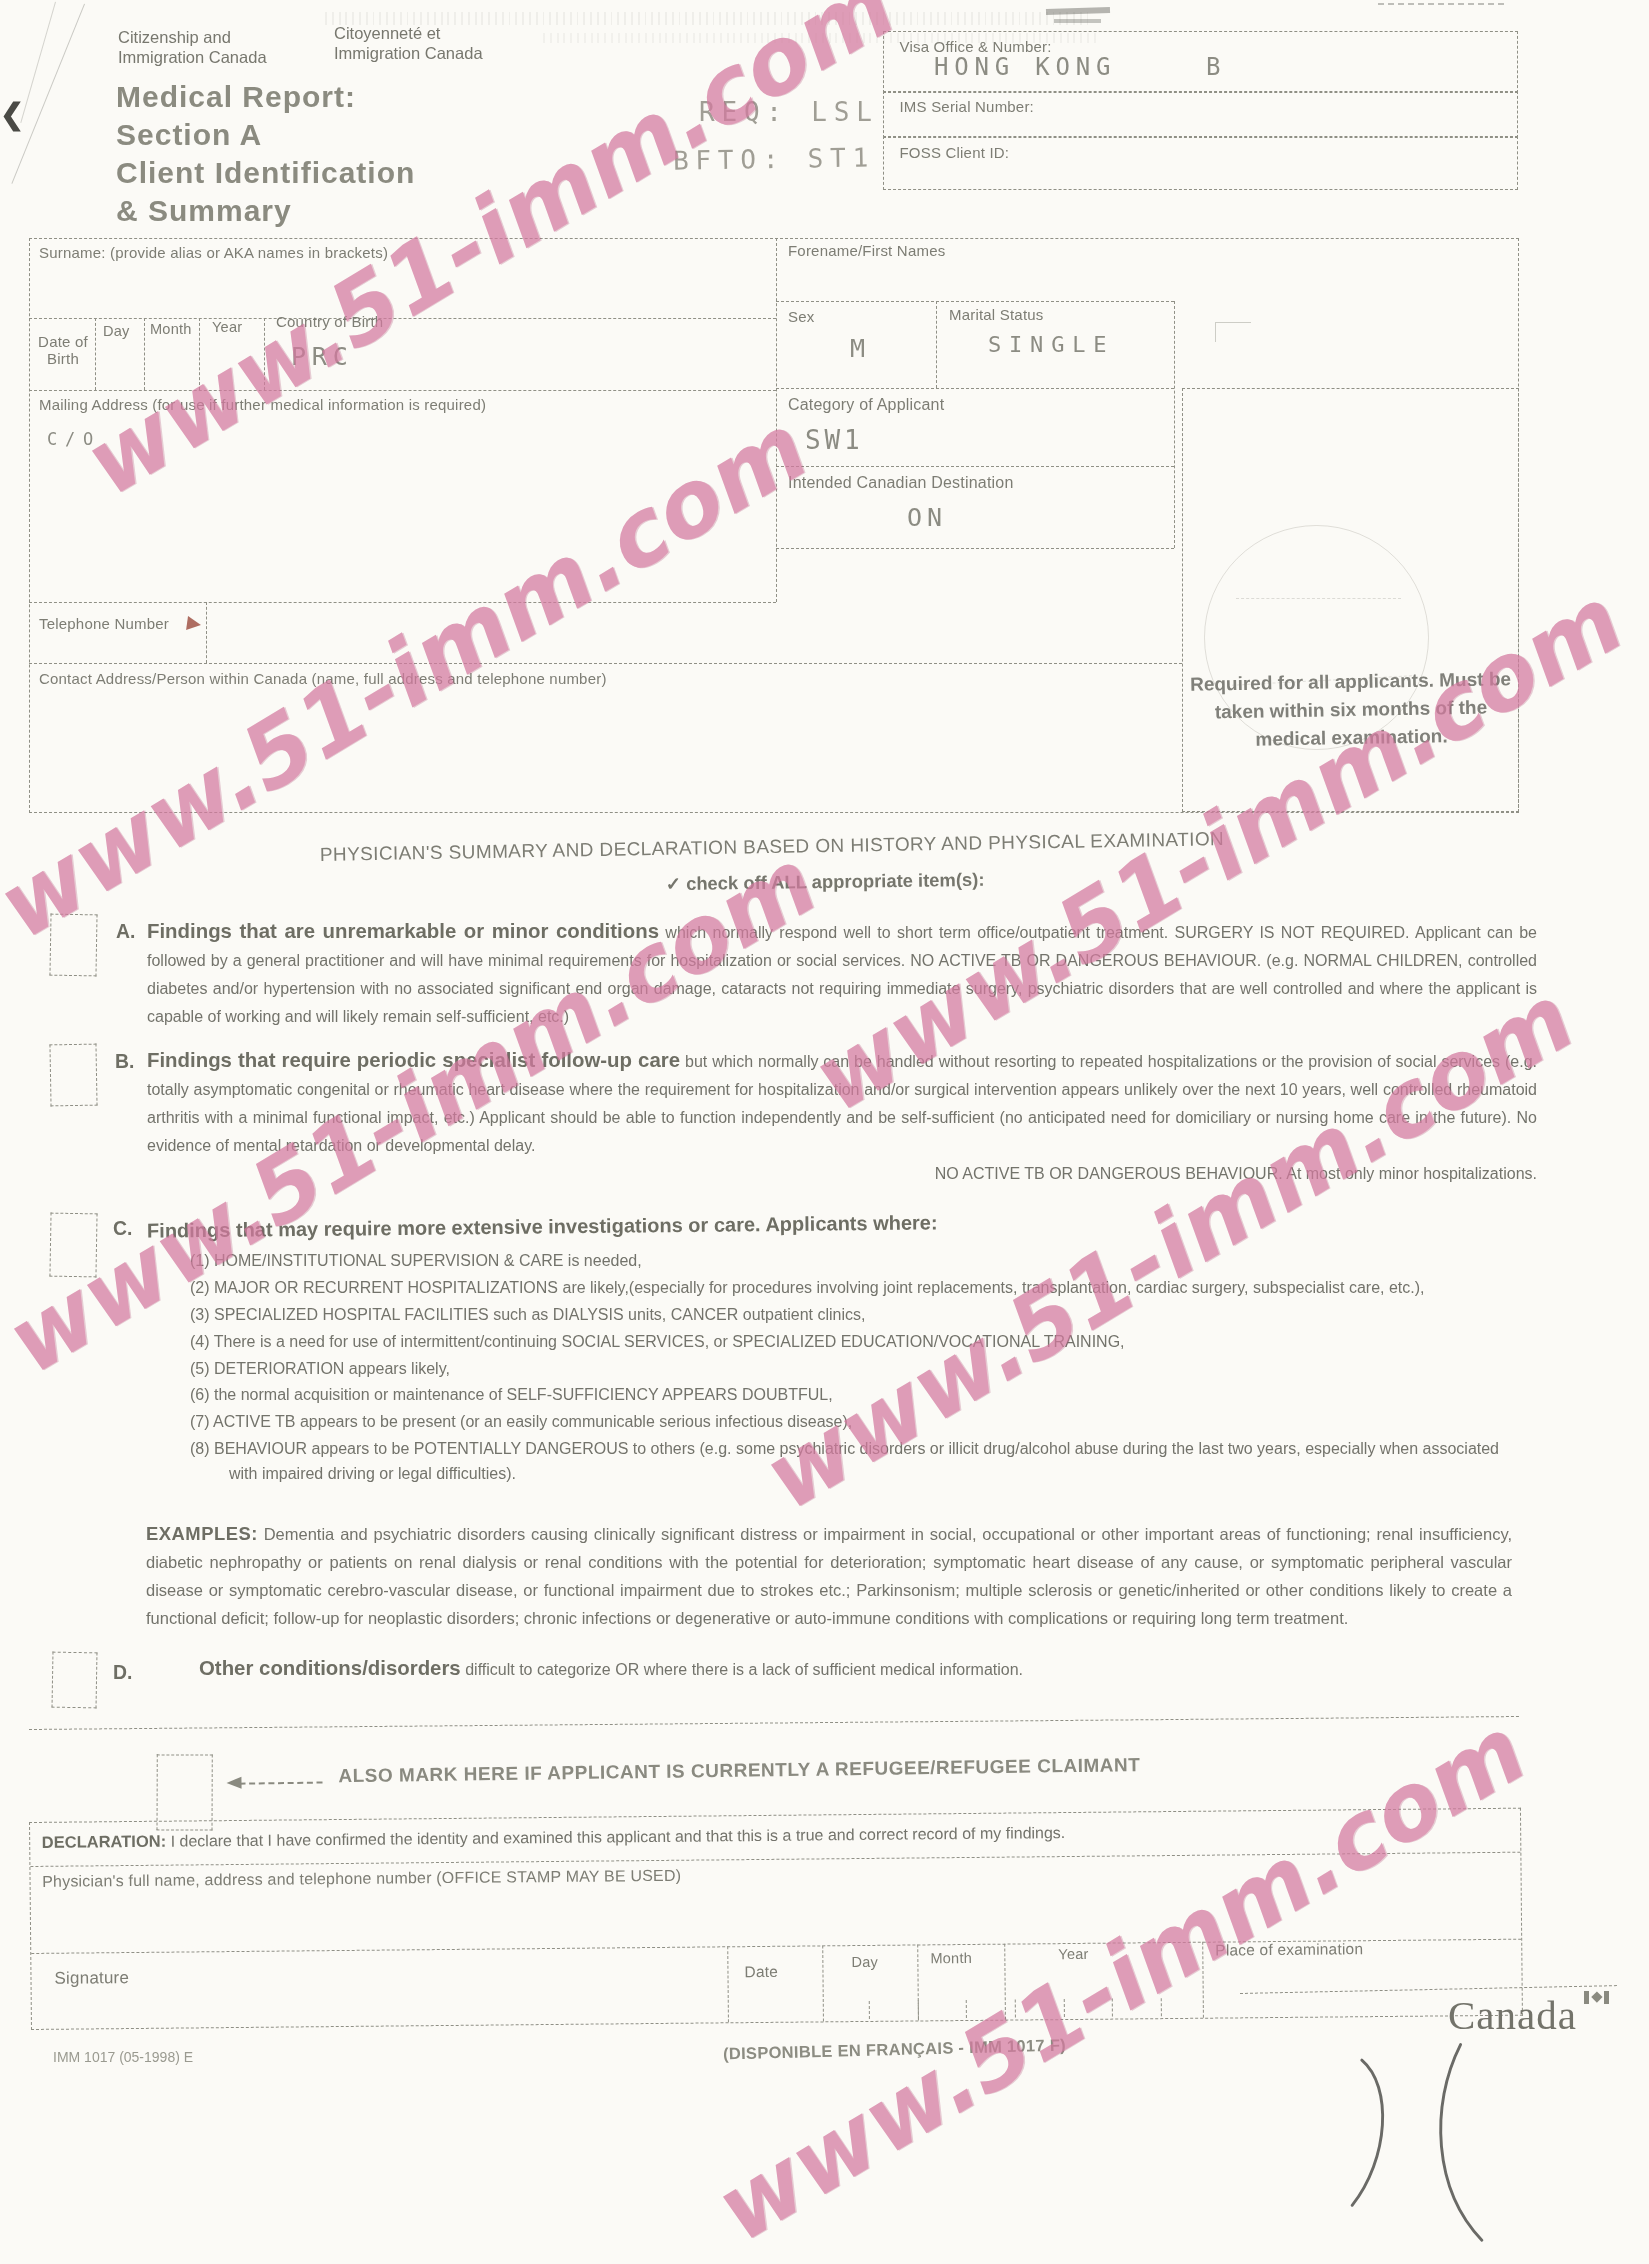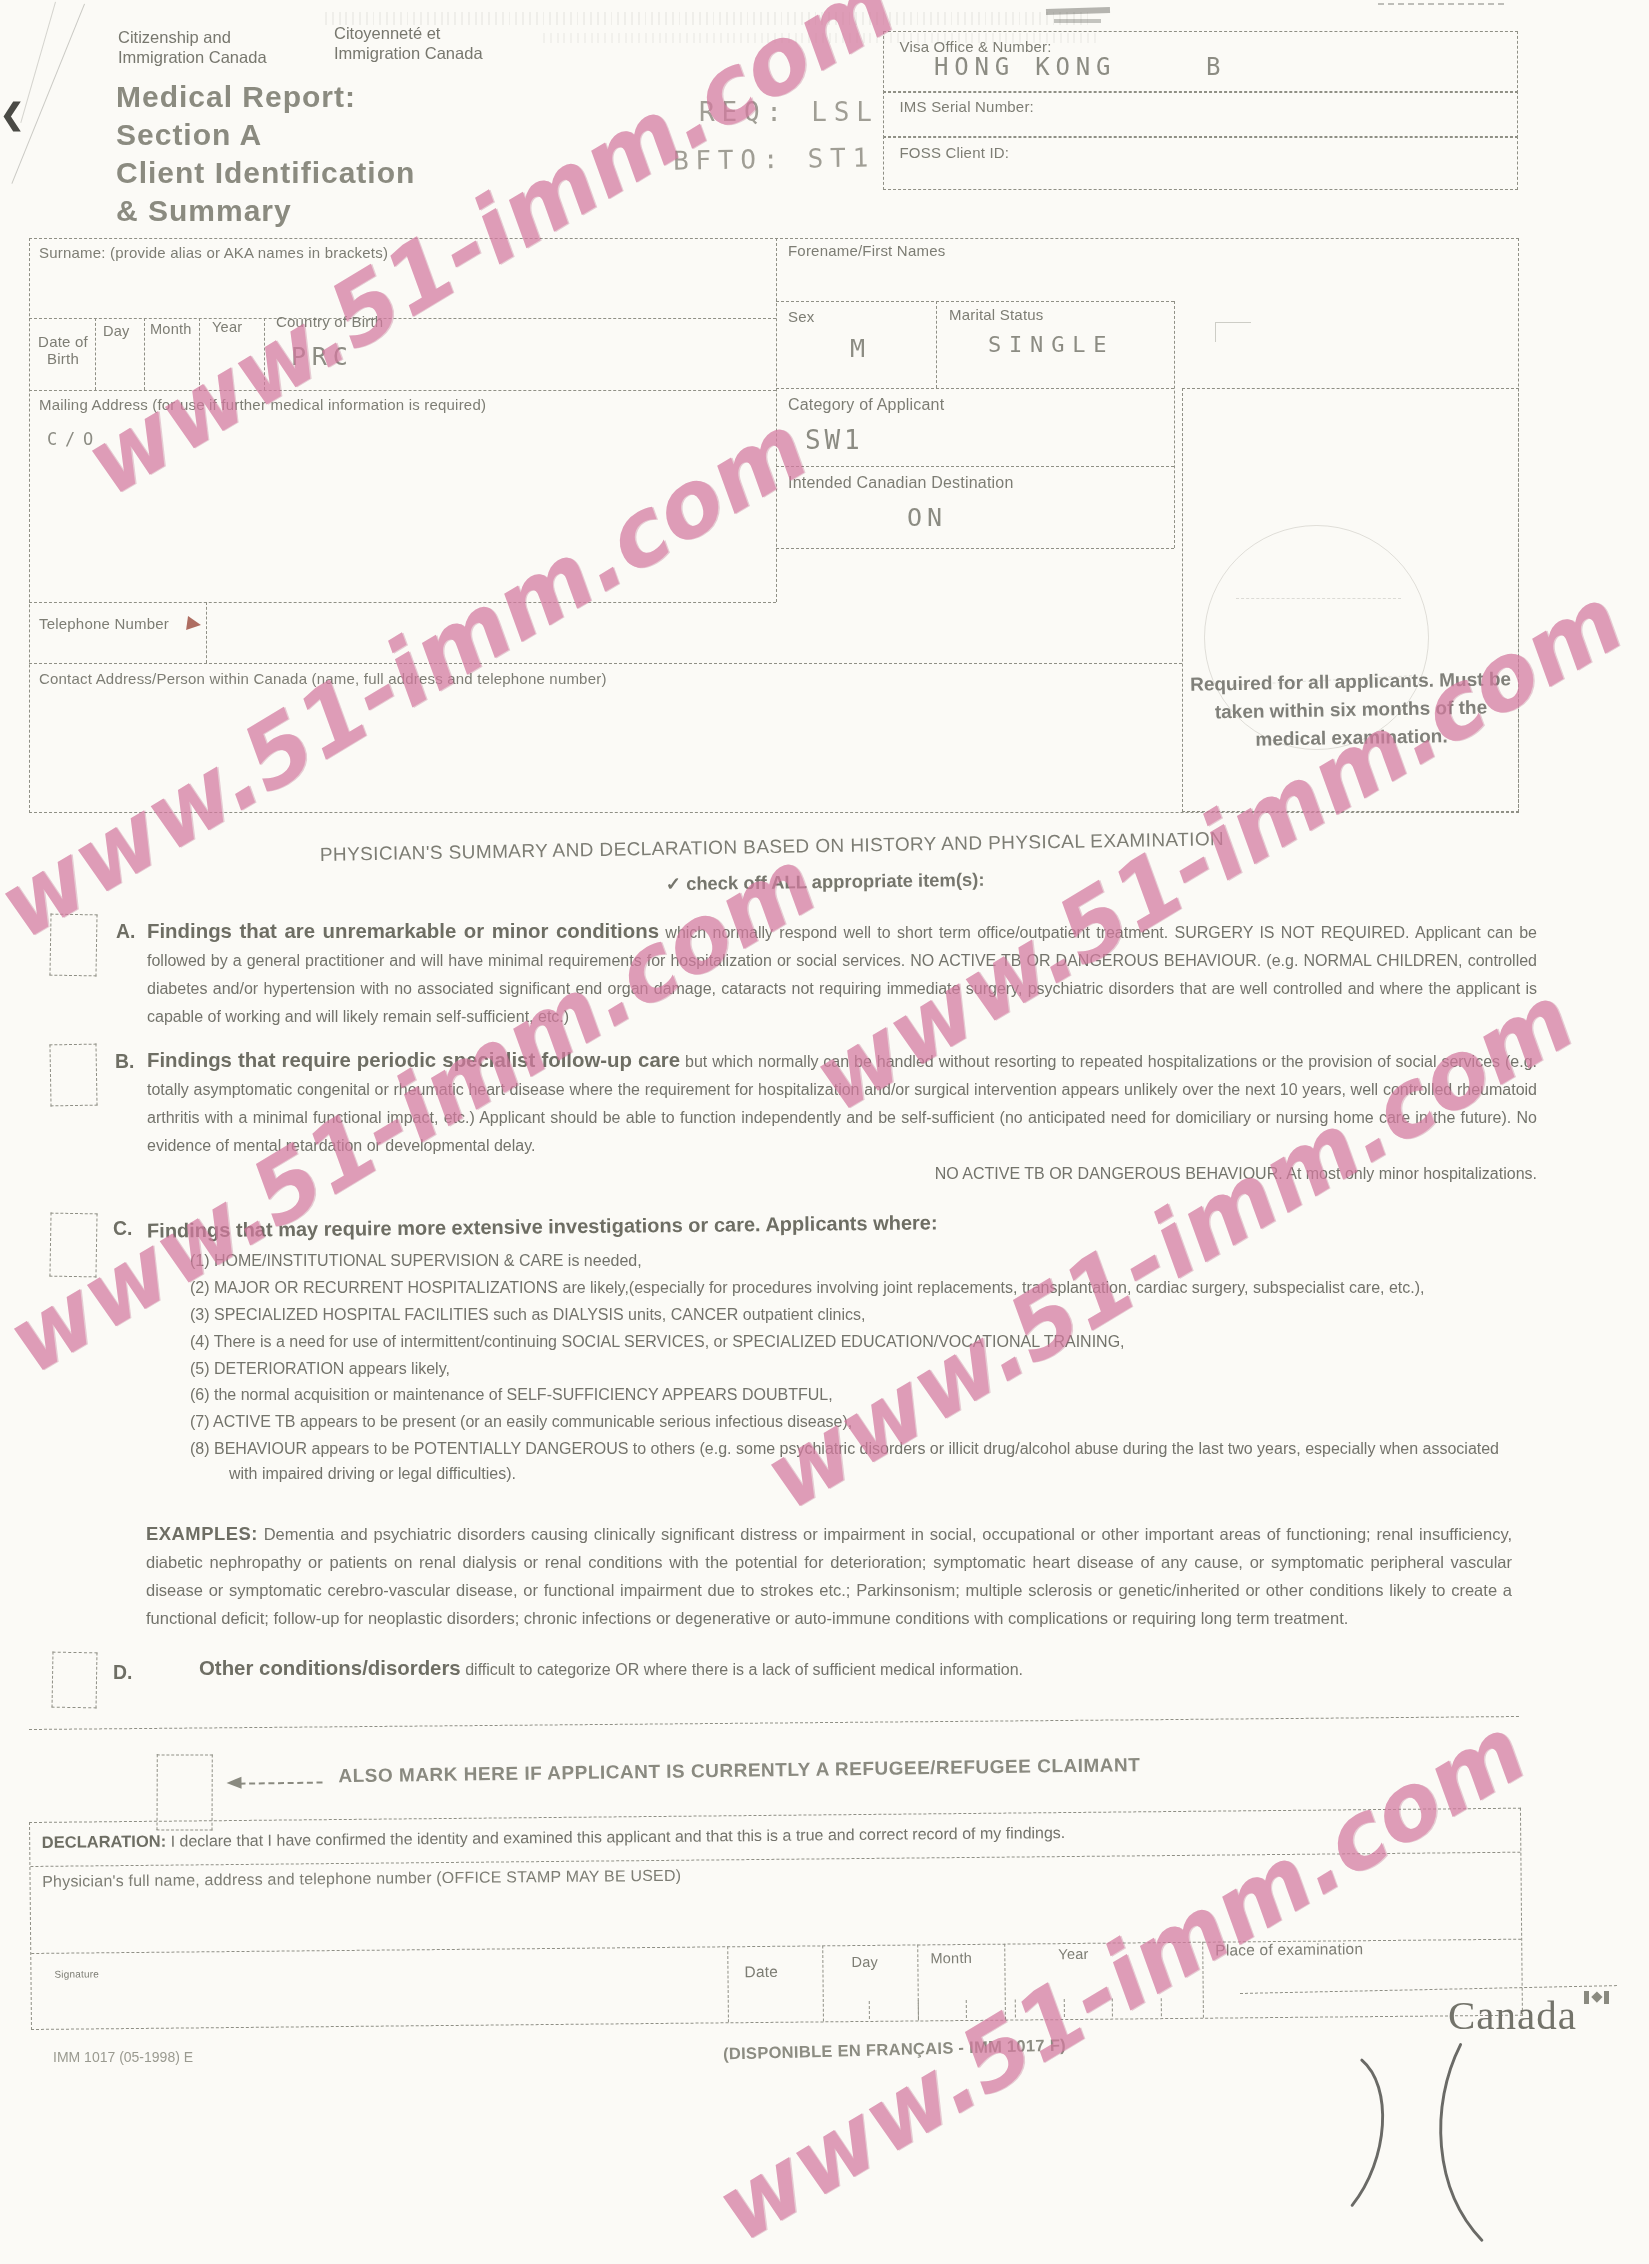--- a/index.html
+++ b/index.html
@@ -184,21 +184,21 @@
 
   <div class="abs" style="left:29px;top:1822px;width:1490px;height:206px;border:1.5px dashed #8f8f85;transform:rotate(-.55deg);transform-origin:left top;">
     <div class="abs" style="left:11.6px;top:9.7px;width:1465px;font-size:16px;color:#73736b;">
       <span style="font-weight:700;font-size:16.5px;color:#6e6e64;">DECLARATION:</span>
       <span>I declare that I have confirmed the identity and examined this applicant and that this is a true and correct record of my findings.</span>
     </div>
     <div class="abs hline" style="left:0;top:43px;width:1490px;"></div>
     <div class="abs lbl" style="left:11.6px;top:50px;font-size:16px;">Physician's full name, address and telephone number (OFFICE STAMP MAY BE USED)</div>
     <div class="abs hline" style="left:0;top:130px;width:1490px;"></div>
 
-    <div class="abs lbl" style="left:23px;top:146px;font-size:10px;">Signature</div>
+    <div class="abs lbl" style="left:23px;top:146px;font-size:17px;">Signature</div>
     <div class="abs vline" style="left:696px;top:130px;height:76px;"></div>
     <div class="abs lbl" style="left:713px;top:147px;font-size:15.5px;">Date</div>
     <div class="abs vline" style="left:791px;top:130px;height:76px;"></div>
     <div class="abs lbl" style="left:820px;top:139px;font-size:14.6px;">Day</div>
     <div class="abs vline" style="left:886px;top:130px;height:76px;"></div>
     <div class="abs lbl" style="left:899px;top:136px;font-size:14.6px;">Month</div>
     <div class="abs vline" style="left:973px;top:130px;height:76px;"></div>
     <div class="abs lbl" style="left:1027px;top:133px;font-size:14.6px;">Year</div>
     <div class="abs vline" style="left:1171px;top:130px;height:76px;"></div>
     <div class="abs lbl" style="left:1184px;top:130px;font-size:15.5px;">Place of examination</div>

